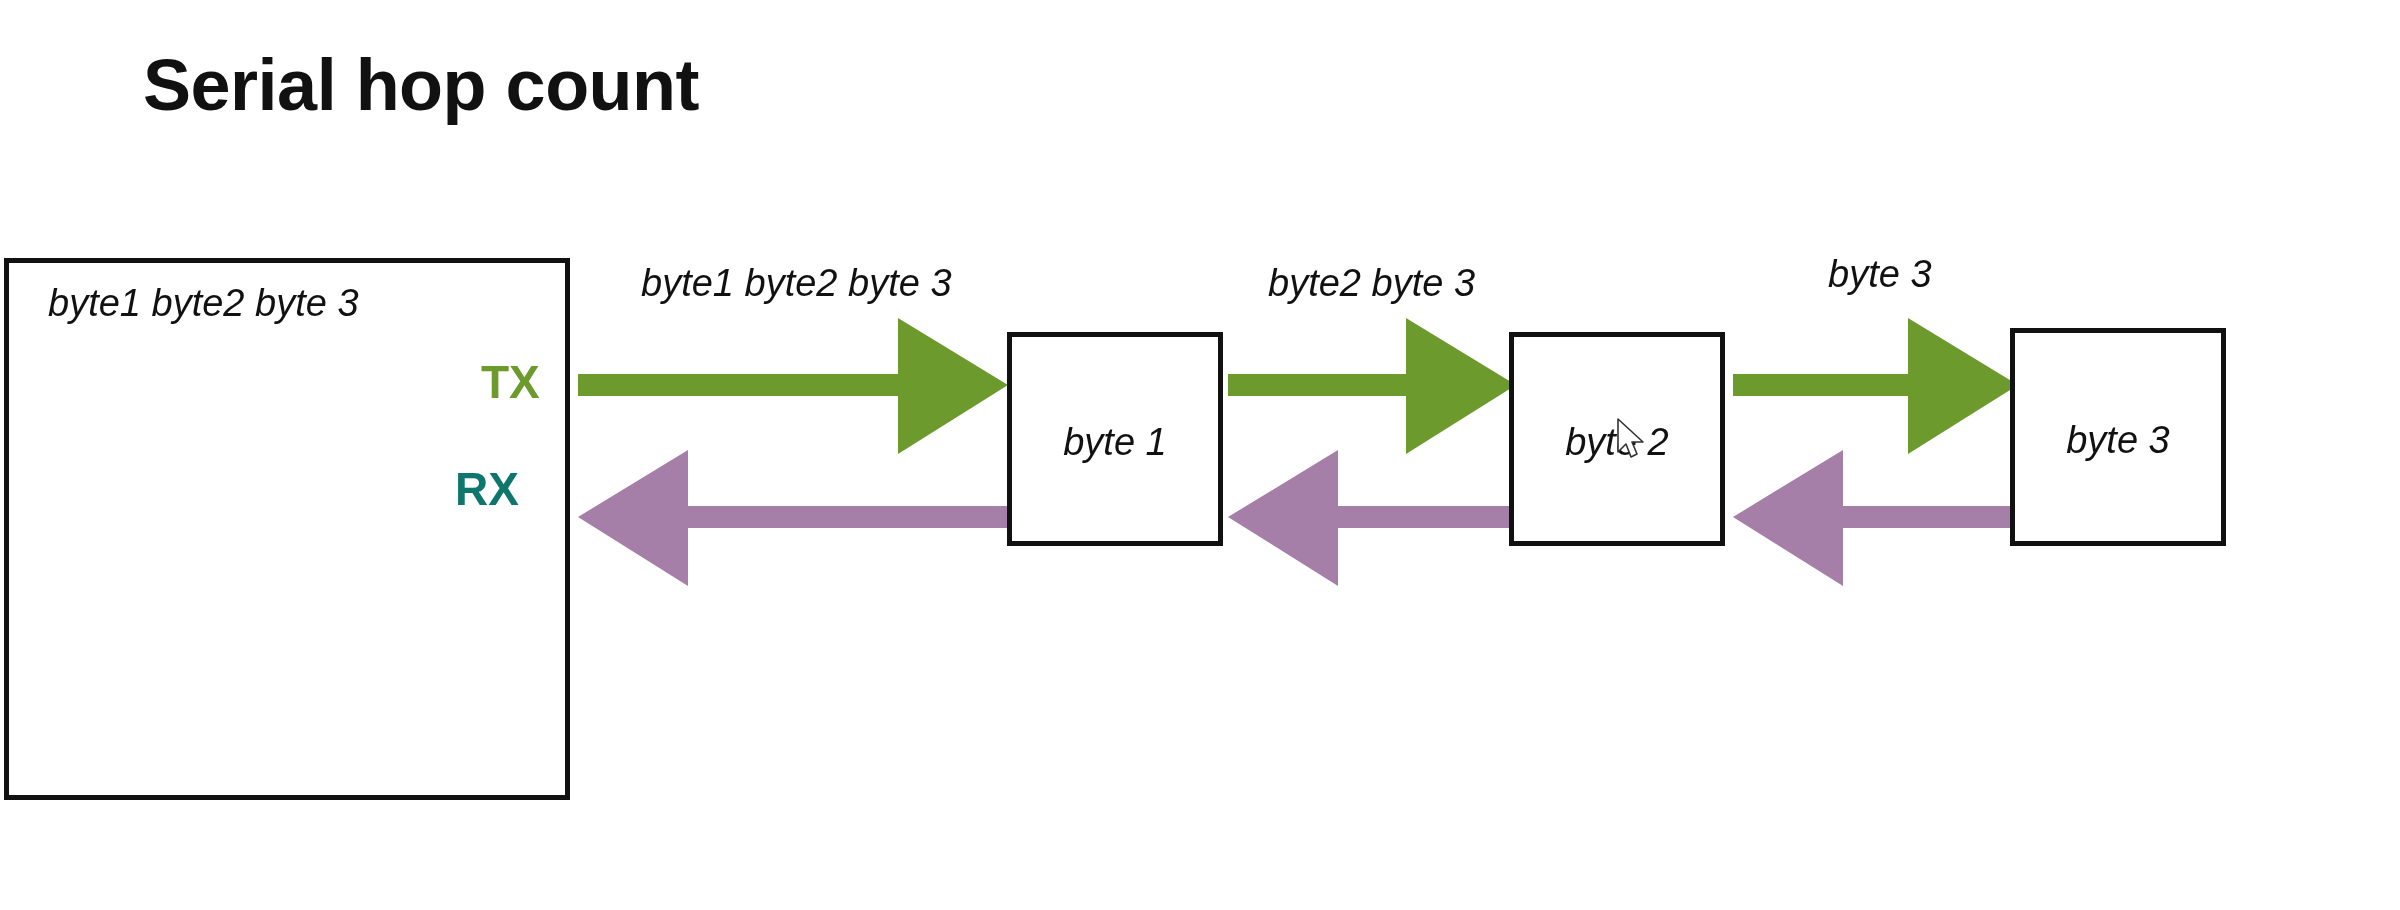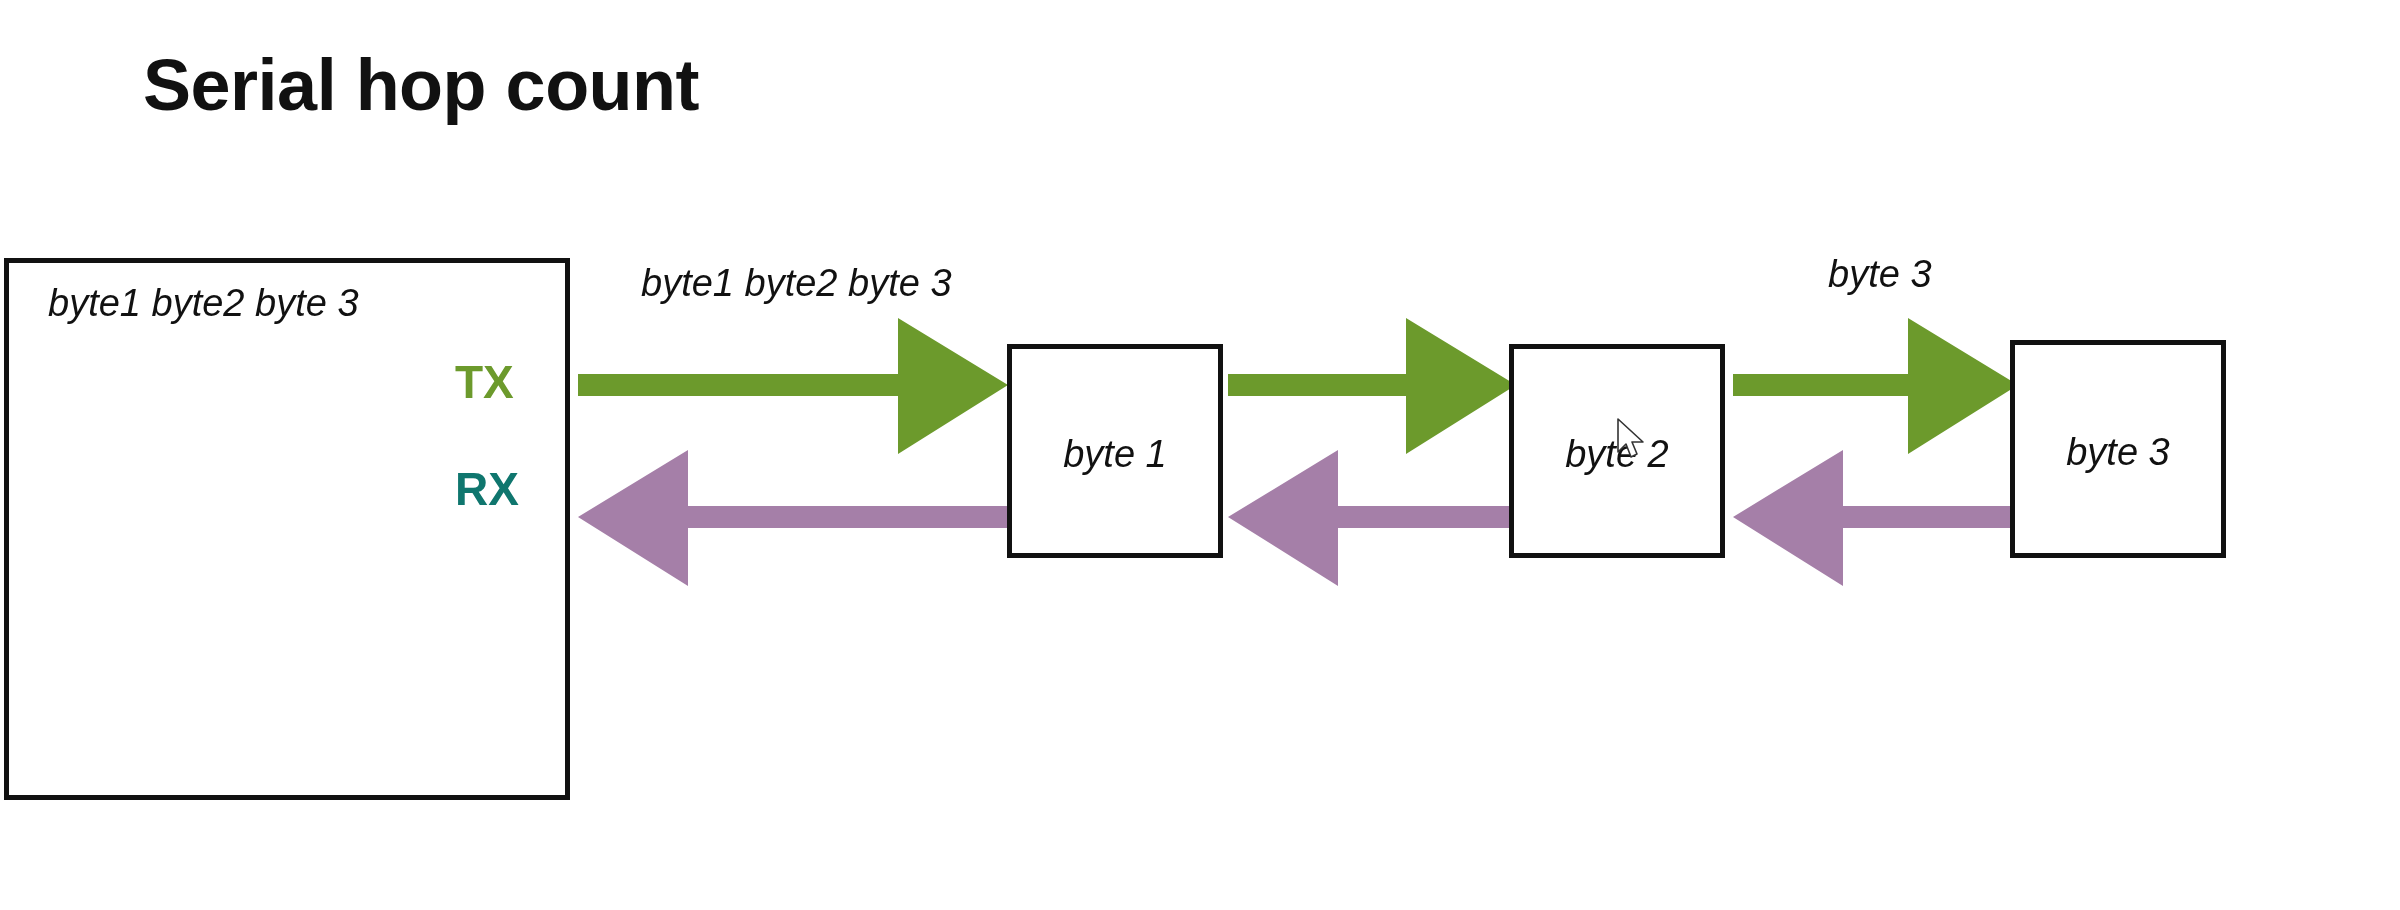--- a/index.html
+++ b/index.html
@@ -38,21 +38,20 @@
   }
   .host-box {
     left: 4px;
     top: 258px;
     width: 566px;
     height: 542px;
   }
   .byte-box {
     width: 216px;
     height: 214px;
-    margin-top: 12px;
   }
   .byte-box-1 { left: 1007px; top: 332px; }
   .byte-box-2 { left: 1509px; top: 332px; }
   .byte-box-3 { left: 2010px; top: 328px; height: 218px; }
 
   .box-caption {
     position: absolute;
     width: 100%;
     text-align: center;
     font-size: 38px;
@@ -113,35 +112,36 @@
 </style>
 </head>
 <body>
 
 <div id="stage">
 
   <div class="title">Serial hop count</div>
 
   <div class="box host-box"></div>
   <div class="host-label">byte1 byte2 byte 3</div>
-  <div class="port-label port-tx" style="color:#6C9A2C;">TX</div>
+  <div class="port-label port-tx" style="color:#6C9A2C;margin-left:26px;">TX</div>
   <div class="port-label port-rx" style="color:#0f766e;">RX</div>
 
   <div class="arrow" style="left:578px; top:318px;">
     <svg width="430" height="140" viewBox="0 0 430 140">
       <polygon points="0,56 320,56 320,0 430,67 320,136 320,78 0,78" fill="#6C9A2C"></polygon>
     </svg>
   </div>
   <div class="arrow-label lbl-1">byte1 byte2 byte 3</div>
 
   <div class="arrow" style="left:1228px; top:318px;">
     <svg width="288" height="140" viewBox="0 0 288 140">
       <polygon points="0,56 178,56 178,0 288,67 178,136 178,78 0,78" fill="#6C9A2C"></polygon>
     </svg>
   </div>
+  <div class="arrow-label lbl-2">byte2 byte 3</div>
 
   <div class="arrow" style="left:1733px; top:318px;">
     <svg width="285" height="140" viewBox="0 0 285 140">
       <polygon points="0,56 175,56 175,0 285,67 175,136 175,78 0,78" fill="#6C9A2C"></polygon>
     </svg>
   </div>
   <div class="arrow-label lbl-3">byte 3</div>
 
   <div class="arrow" style="left:578px; top:450px;">
     <svg width="430" height="140" viewBox="0 0 430 140">

